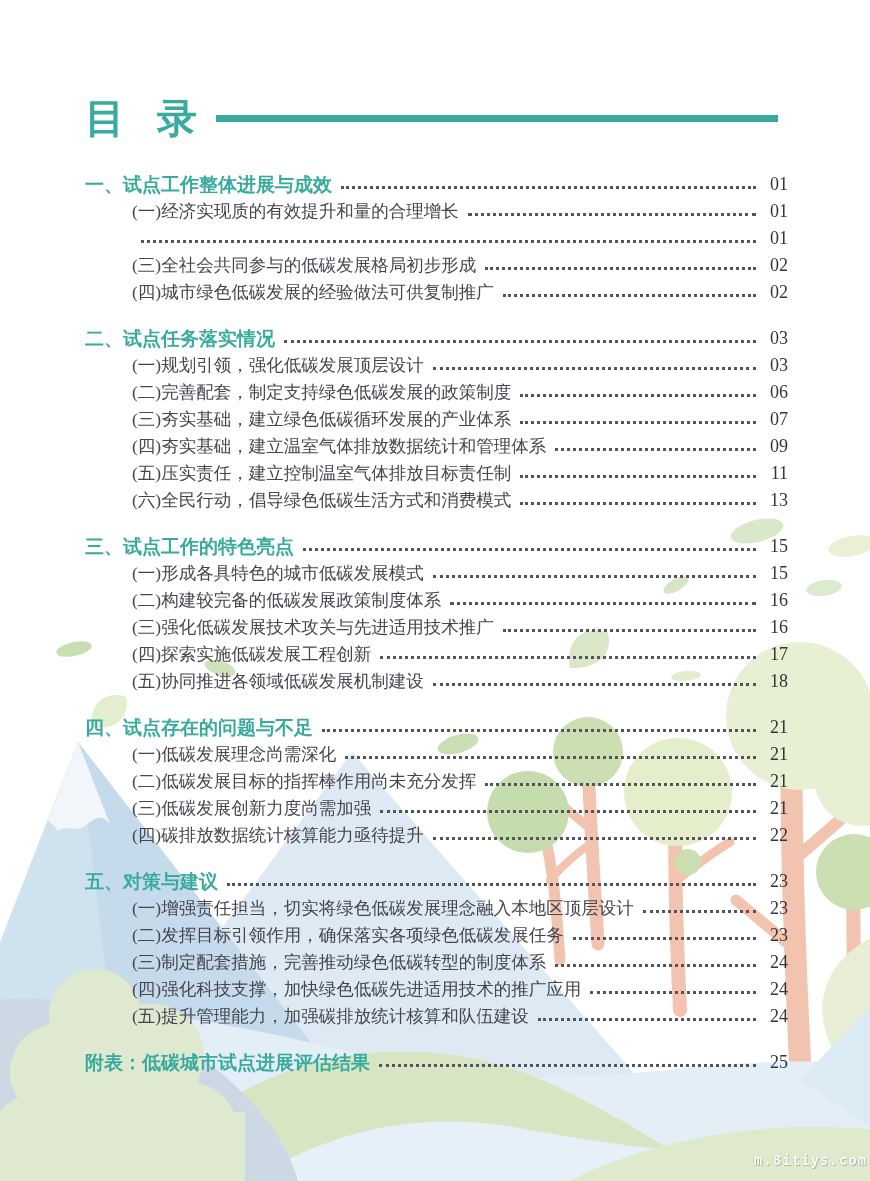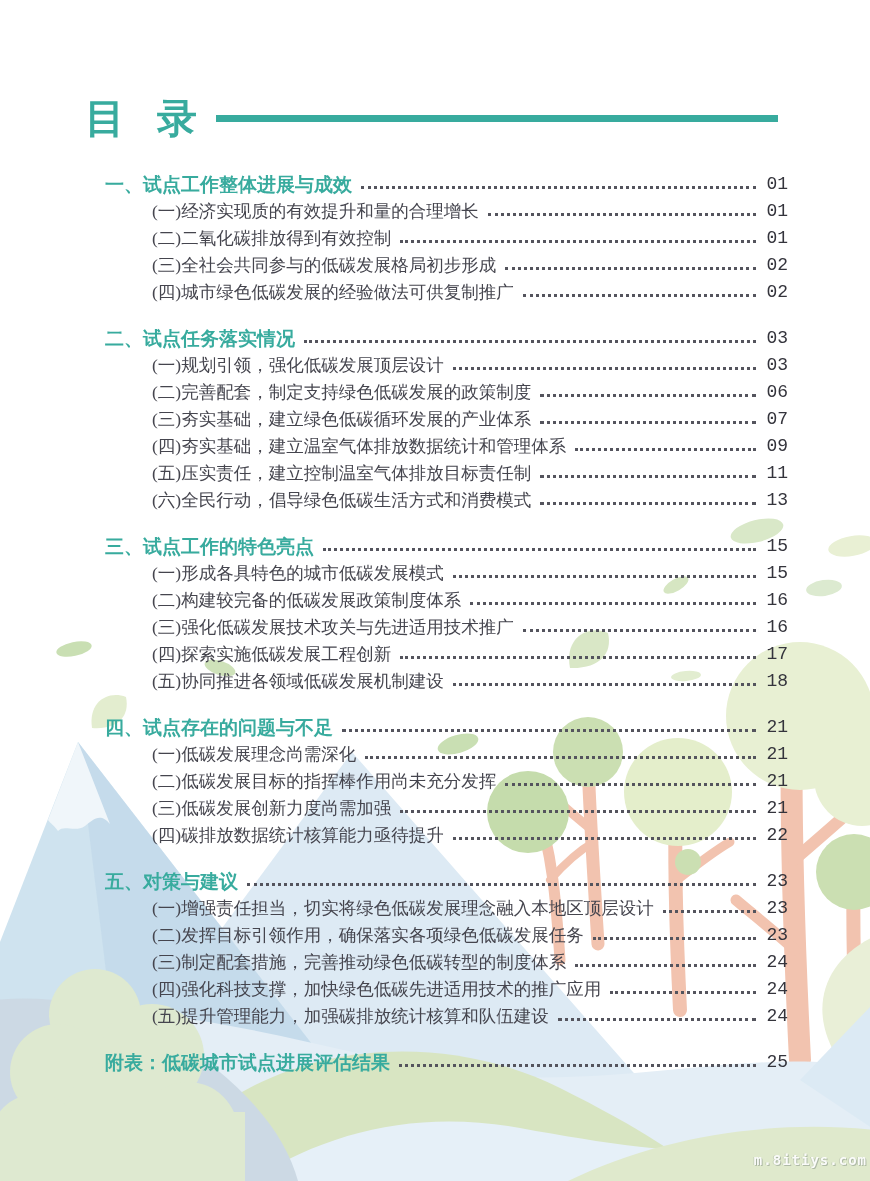--- a/index.html
+++ b/index.html
@@ -16,39 +16,39 @@
   }
   .bg{position:absolute;left:0;top:0;width:870px;height:1181px;}
   .content{position:absolute;left:85px;right:92px;top:92px;}
   .title-row{display:flex;align-items:center;height:52px;}
   .page-title{
     font-size:40px;font-weight:bold;color:var(--accent);
     letter-spacing:9px;line-height:1;white-space:nowrap;
   }
   .title-rule{flex:1;height:7px;background:var(--accent);margin-left:10px;margin-top:0px;}
   .toc{position:absolute;left:85px;right:82px;top:170px;}
-  .toc-section{margin-top:19px;margin-left:20px;}
+  .toc-section{margin-top:19px;}
   .toc-section:first-child{margin-top:0;}
   .row{display:flex;align-items:flex-end;height:27px;}
   .label{white-space:nowrap;}
   .header-row .label{
     color:var(--accent);font-weight:bold;font-size:19px;line-height:26px;
   }
   .item-row{padding-left:47px;}
   .item-row .label{
     color:var(--item-color);font-size:17.5px;line-height:26px;
     font-family:"Liberation Serif","DejaVu Serif",serif;
     text-align:right;
   }
   .leader{
     flex:1;min-width:14px;border-bottom:3px dotted var(--dot-color);
     margin:0 6px 8px 9px;
   }
   .pnum{
-    font-family:Liberation Mono, monospace;
+    font-family:Liberation Serif, serif;
     font-size:18px;color:var(--num-color);line-height:26px;
     min-width:26px;text-align:right;
   }
   .watermark{
     position:absolute;right:3px;bottom:13px;
     font-family:"DejaVu Sans Mono","Liberation Mono",monospace;
     font-weight:bold;font-size:14px;
     color:rgba(255,255,255,0.93);
     text-shadow:1px 1px 0 rgba(135,148,135,0.55), -1px 0 0 rgba(135,148,135,0.25);
     letter-spacing:1px;
@@ -137,21 +137,20 @@
           <span class="label">一、试点工作整体进展与成效</span>
           <span class="leader"></span>
           <span class="pnum">01</span>
         </div>
         <div class="row item-row">
           <span class="label">(一)经济实现质的有效提升和量的合理增长</span>
           <span class="leader"></span>
           <span class="pnum">01</span>
         </div>
         <div class="row item-row">
-          <span class="label">(二)二氧化碳排放得到有效控制</span>
           <span class="leader"></span>
           <span class="pnum">01</span>
         </div>
         <div class="row item-row">
           <span class="label">(三)全社会共同参与的低碳发展格局初步形成</span>
           <span class="leader"></span>
           <span class="pnum">02</span>
         </div>
         <div class="row item-row">
           <span class="label">(四)城市绿色低碳发展的经验做法可供复制推广</span>

